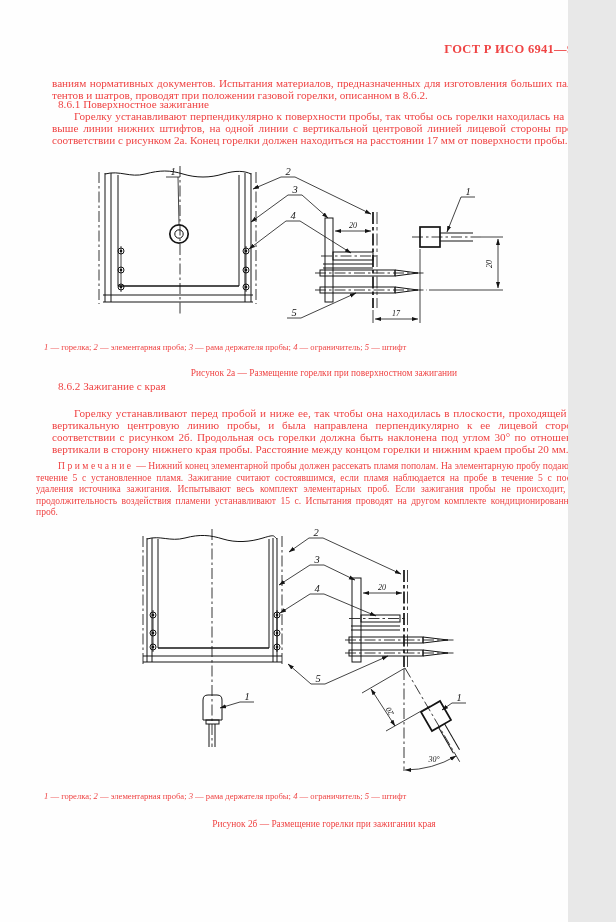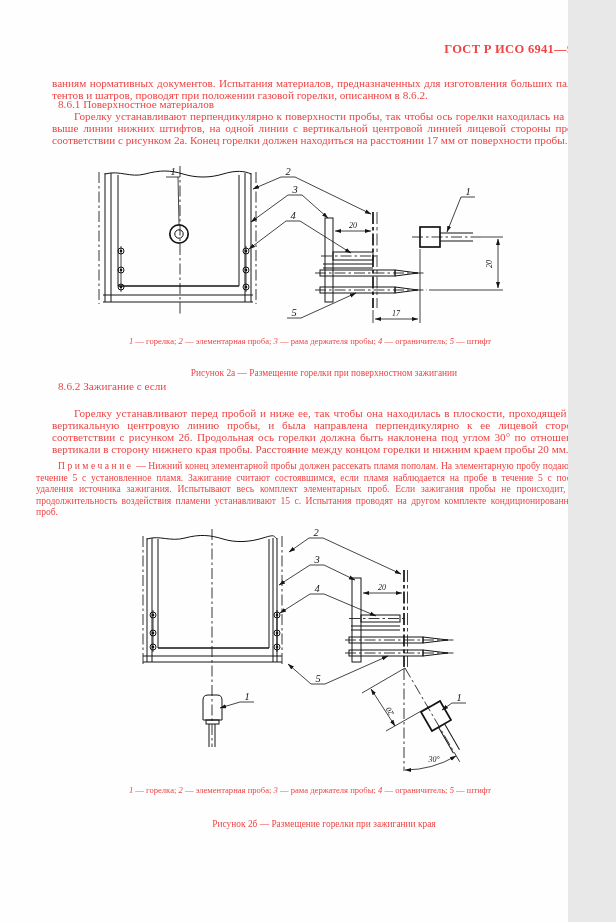--- a/index.html
+++ b/index.html
@@ -6,21 +6,21 @@
   .page{position:relative;width:568px;height:922px;background:#fefefe;color:#ef4444;
         font-family:"Liberation Serif","DejaVu Serif",serif;overflow:hidden;}
   .abs{position:absolute;}
   .content{left:36px;width:544px;}
   .hdr{top:42px;text-align:right;font-weight:bold;font-size:12.5px;letter-spacing:.3px;}
   p.body{font-size:11.2px;line-height:11.9px;text-align:justify;margin:16px;}
   .indent{text-indent:22px;}
   .h-sec{font-size:11.2px;line-height:11.9px;margin:0;padding-left:22px;font-weight:normal;}
   .note{font-size:9.6px;line-height:11.5px;text-align:justify;margin:0;text-indent:22px;}
   .note-label{letter-spacing:2.5px;margin-top:20px;}
-  .figcap{font-size:8.6px;text-align:center;margin:2px;}
+  .figcap{font-size:8.6px;text-align:left;margin:8px;}
   .figcap i{font-style:italic;}
   .figtitle{font-size:9.4px;text-align:center;margin:16px;}
   .pagenum{top:822px;text-align:right;font-size:11px;}
   svg{display:block;}
   svg text{font-family:"Liberation Serif","DejaVu Serif",serif;fill:#141414;}
   .lab{font-style:italic;font-size:10.5px;}
   .dim{font-style:italic;font-size:8px;}
   .ln{stroke:#141414;stroke-width:1;fill:none;}
   .thn{stroke:#141414;stroke-width:.8;fill:none;}
   .thk{stroke:#141414;stroke-width:1.7;fill:none;}
@@ -28,21 +28,21 @@
 </style>
 </head>
 <body>
 
 <div class="page">
 
   <div class="abs content hdr">ГОСТ Р ИСО 6941—99</div>
 
   <p class="abs content body" style="top:62px">ваниям нормативных документов. Испытания материалов, предназначенных для изготовления больших палаток, тентов и шатров, проводят при положении газовой горелки, описанном в 8.6.2.</p>
 
-  <p class="abs content h-sec" style="top:99px">8.6.1 Поверхностное материалов</p>
+  <p class="abs content h-sec" style="top:99px">8.6.1 Поверхностное зажигание</p>
   <p class="abs content body indent" style="top:95px">Горелку устанавливают перпендикулярно к поверхности пробы, так чтобы ось горелки находилась на 20 мм выше линии нижних штифтов, на одной линии с вертикальной центровой линией лицевой стороны пробы в соответствии с рисунком 2а. Конец горелки должен находиться на расстоянии 17 мм от поверхности пробы.</p>
 
   <svg class="abs" style="left:95px;top:162px" width="460" height="172" viewBox="0 0 460 172">
     <defs>
       <marker id="arrA" viewBox="0 0 10 10" refX="9.5" refY="5" markerWidth="8" markerHeight="8" orient="auto-start-reverse">
         <path d="M0,1.8 L10,5 L0,8.2 z" fill="#141414"></path>
       </marker>
     </defs>
 
     <g>
@@ -154,21 +154,21 @@
     <g>
       <text class="lab" x="373" y="33" text-anchor="middle">1</text>
       <line class="thn" x1="366" y1="35" x2="380" y2="35"></line>
       <line class="thn" x1="366" y1="35" x2="352" y2="70" marker-end="url(#arrA)"></line>
     </g>
   </svg>
 
   <p class="abs content figcap" style="top:334px"><i>1</i> — горелка; <i>2</i> — элементарная проба; <i>3</i> — рама держателя пробы; <i>4</i> — ограничитель; <i>5</i> — штифт</p>
   <p class="abs content figtitle" style="top:352px">Рисунок 2а — Размещение горелки при поверхностном зажигании</p>
 
-  <p class="abs content h-sec" style="top:381px">8.6.2 Зажигание с если</p>
+  <p class="abs content h-sec" style="top:381px">8.6.2 Зажигание с края</p>
   <p class="abs content body indent" style="top:392px">Горелку устанавливают перед пробой и ниже ее, так чтобы она находилась в плоскости, проходящей через вертикальную центровую линию пробы, и была направлена перпендикулярно к ее лицевой стороне в соответствии с рисунком 2б. Продольная ось горелки должна быть наклонена под углом 30° по отношению к вертикали в сторону нижнего края пробы. Расстояние между концом горелки и нижним краем пробы 20 мм.</p>
 
   <p class="abs content note" style="top:460px"><span class="note-label">Примечание</span><span> — Нижний конец элементарной пробы должен рассекать пламя пополам. На элементарную пробу подают в течение 5 с установленное пламя. Зажигание считают состоявшимся, если пламя наблюдается на пробе в течение 5 с после удаления источника зажигания. Испытывают весь комплект элементарных проб. Если зажигания пробы не происходит, то продолжительность воздействия пламени устанавливают 15 с. Испытания проводят на другом комплекте кондиционированных проб.</span></p>
 
   <svg class="abs" style="left:105px;top:523px" width="430" height="258" viewBox="0 0 430 258">
     <defs>
       <marker id="arrB" viewBox="0 0 10 10" refX="9.5" refY="5" markerWidth="8" markerHeight="8" orient="auto-start-reverse">
         <path d="M0,1.8 L10,5 L0,8.2 z" fill="#141414"></path>
       </marker>
     </defs>

